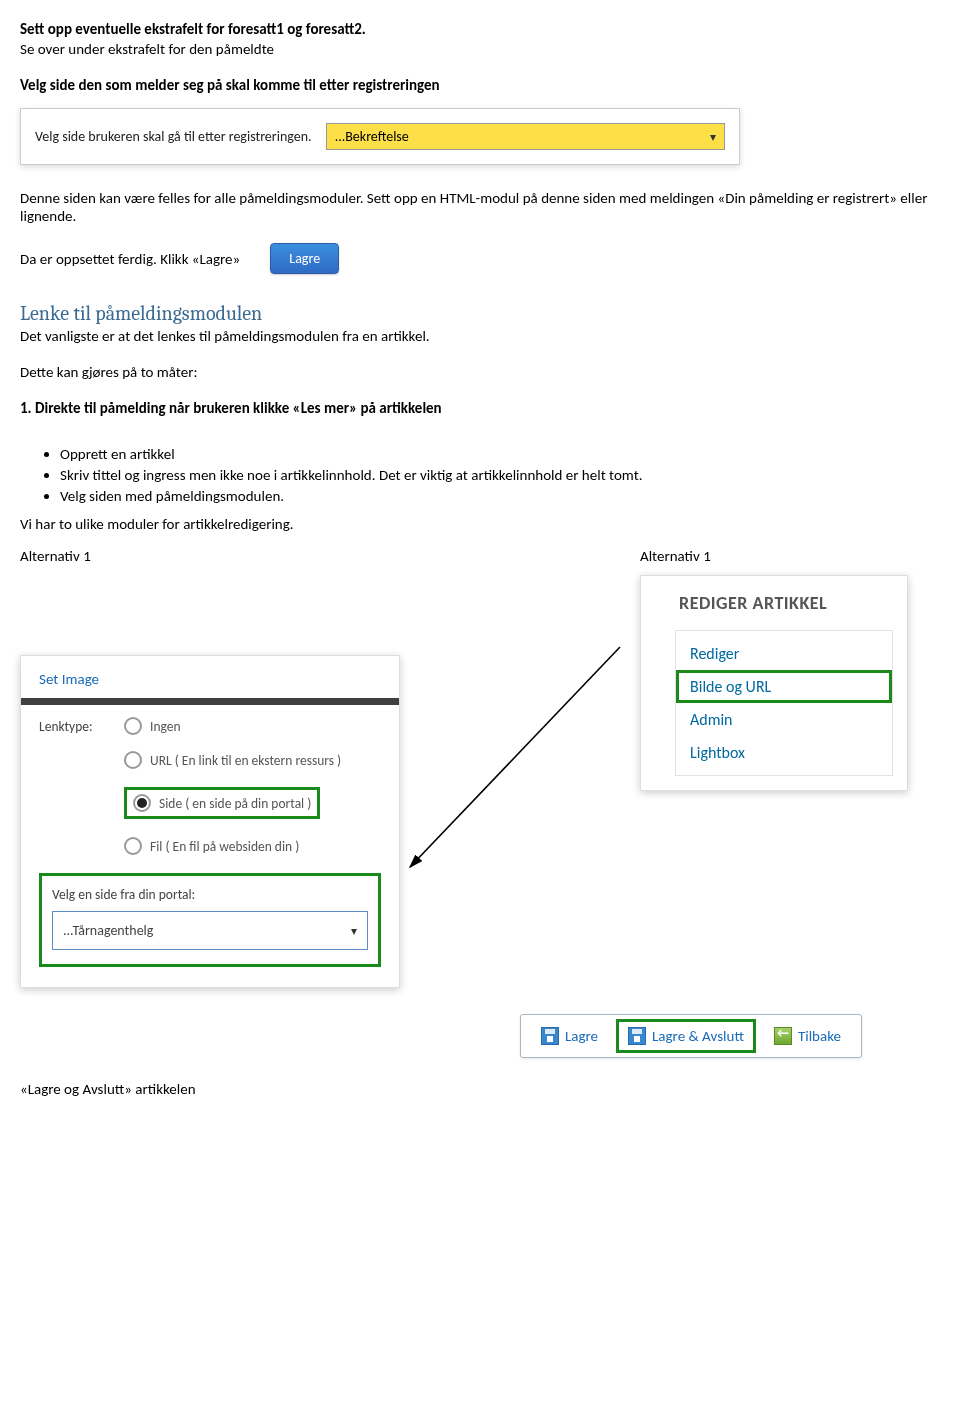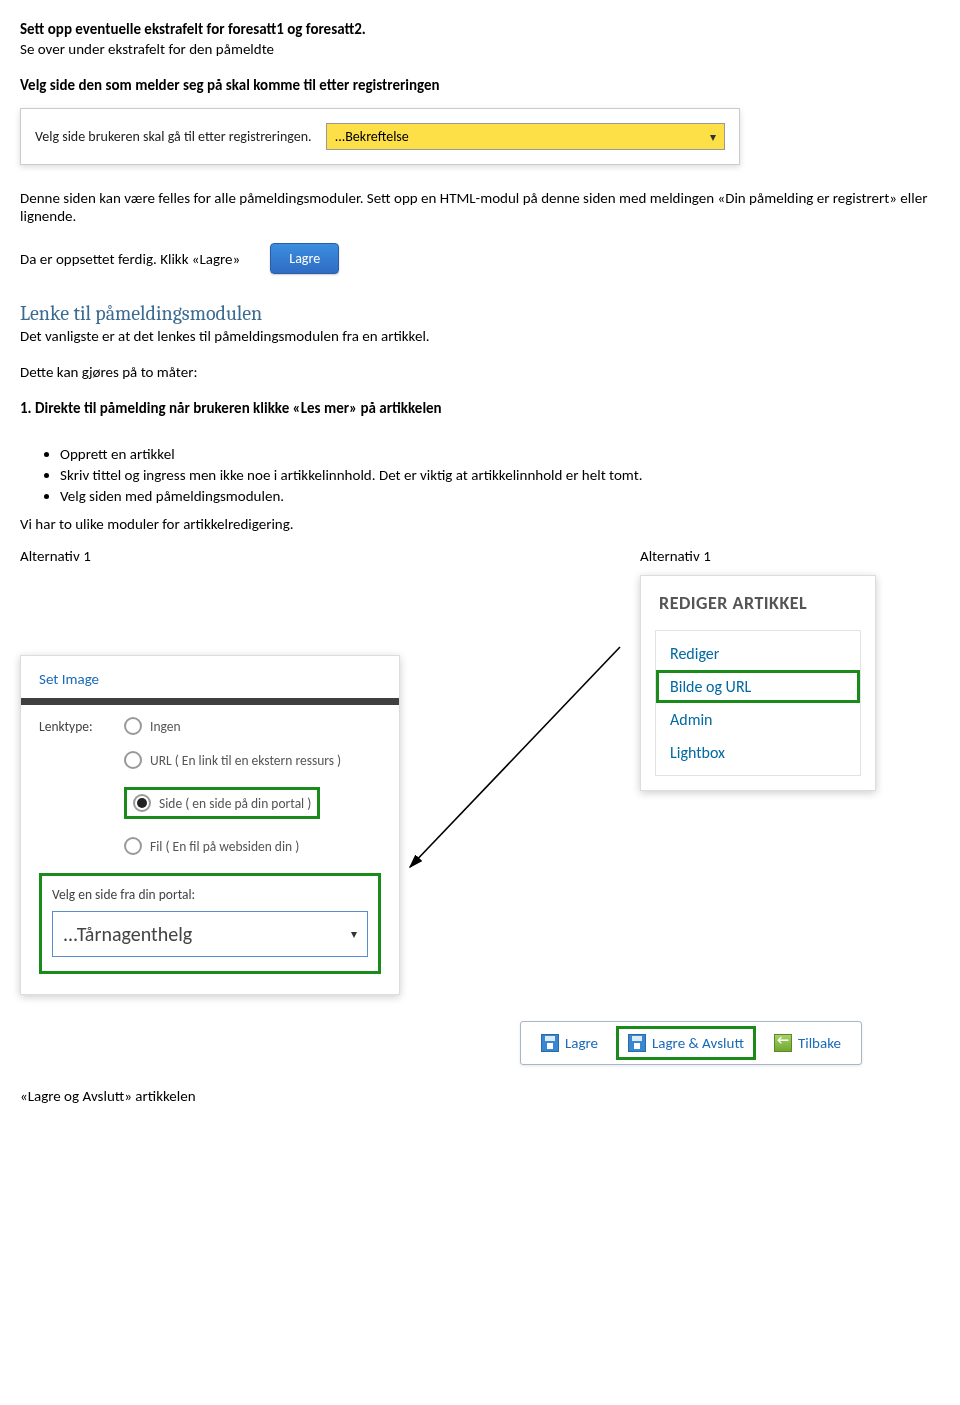--- a/index.html
+++ b/index.html
@@ -105,37 +105,38 @@
     .portal-select {
       border: 3px solid #1a8a1a;
       padding: 10px 10px 14px;
       margin-top: 6px;
     }
     .portal-select-label { color: #444; margin-bottom: 8px; font-size: 13.5px; }
     .portal-dropdown {
       border: 1px solid #5b8ec8;
       background: #fff;
       padding: 10px 28px 10px 10px;
-      font-size: 20px;
+      font-size: 14px;
       position: relative;
     }
     .portal-dropdown::after {
       content: "▾";
       position: absolute; right: 10px; top: 50%;
       transform: translateY(-50%);
       font-size: 12px; color: #333;
     }
 
     
     .panel2 {
       border: 1px solid #ddd;
       box-shadow: 0 2px 8px rgba(0,0,0,.2);
       background: #fff;
-      width: 236px;
-      position: relative;
+      width: 268px;
+      position: relative;
+      padding-left: 20px;
     }
     .panel2-header {
       font-weight: bold;
       color: #555;
       font-size: 18px;
       padding: 16px 18px 10px;
       letter-spacing: .5px;
     }
     .panel2-list {
       border: 1px solid #e2e2e2;

